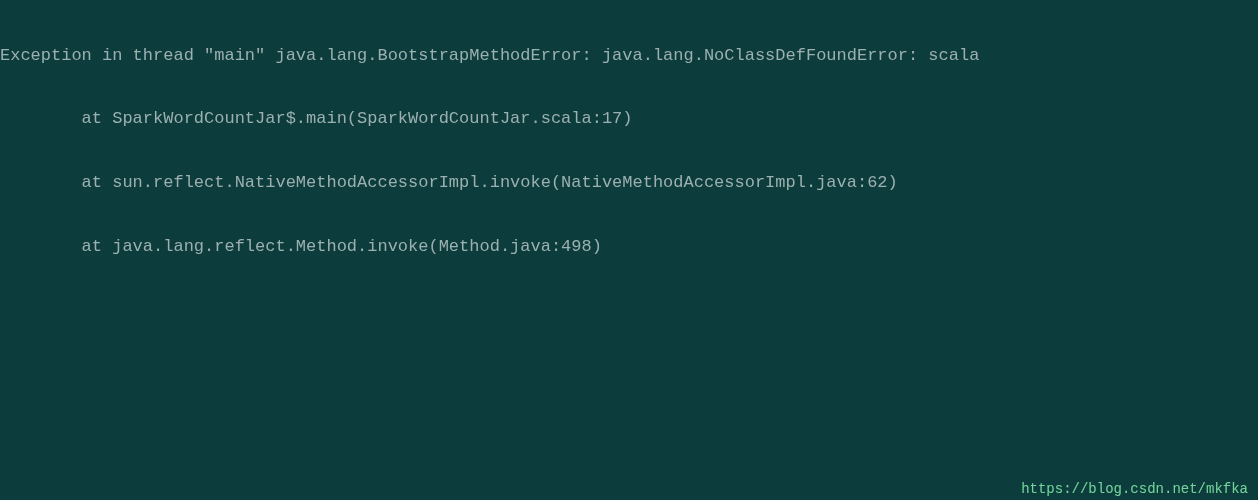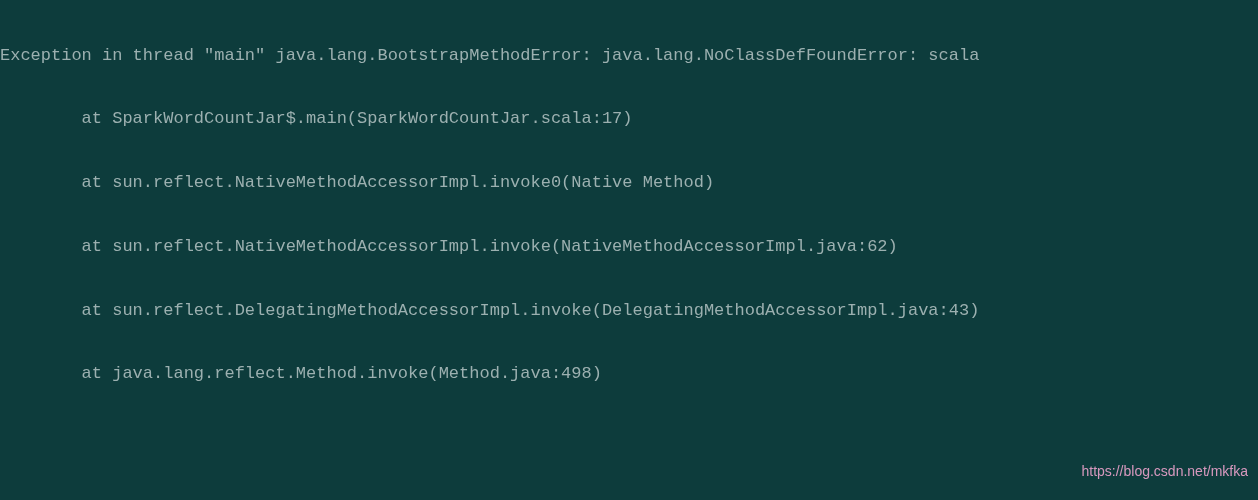--- a/index.html
+++ b/index.html
@@ -21,37 +21,35 @@
     }
     .terminal-output {
       white-space: pre;
       font-family: inherit;
     }
     .line {
       display: block;
     }
     .watermark {
       position: absolute;
-      bottom: 20px;
+      bottom: 2px;
       right: 10px;
-      color: #f9a8d4;
+      color: #86efac;
       font-size: 14px;
-      font-family: Liberation Sans, sans-serif;
+      font-family: Liberation Mono, monospace;
       opacity: 0.85;
     }
   </style>
 </head>
 <body>
 
 <div class="terminal-output">
   <span class="line">Exception in thread "main" java.lang.BootstrapMethodError: java.lang.NoClassDefFoundError: scala</span>
   <span class="line">        at SparkWordCountJar$.main(SparkWordCountJar.scala:17)</span>
-  <span class="line">        at sun.reflect.NativeMethodAccessorImpl.invoke0(Native Method)</span>
   <span class="line">        at sun.reflect.NativeMethodAccessorImpl.invoke(NativeMethodAccessorImpl.java:62)</span>
-  <span class="line">        at sun.reflect.DelegatingMethodAccessorImpl.invoke(DelegatingMethodAccessorImpl.java:43)</span>
   <span class="line">        at java.lang.reflect.Method.invoke(Method.java:498)</span>
   
   
   
   
   
   
   
   
   

